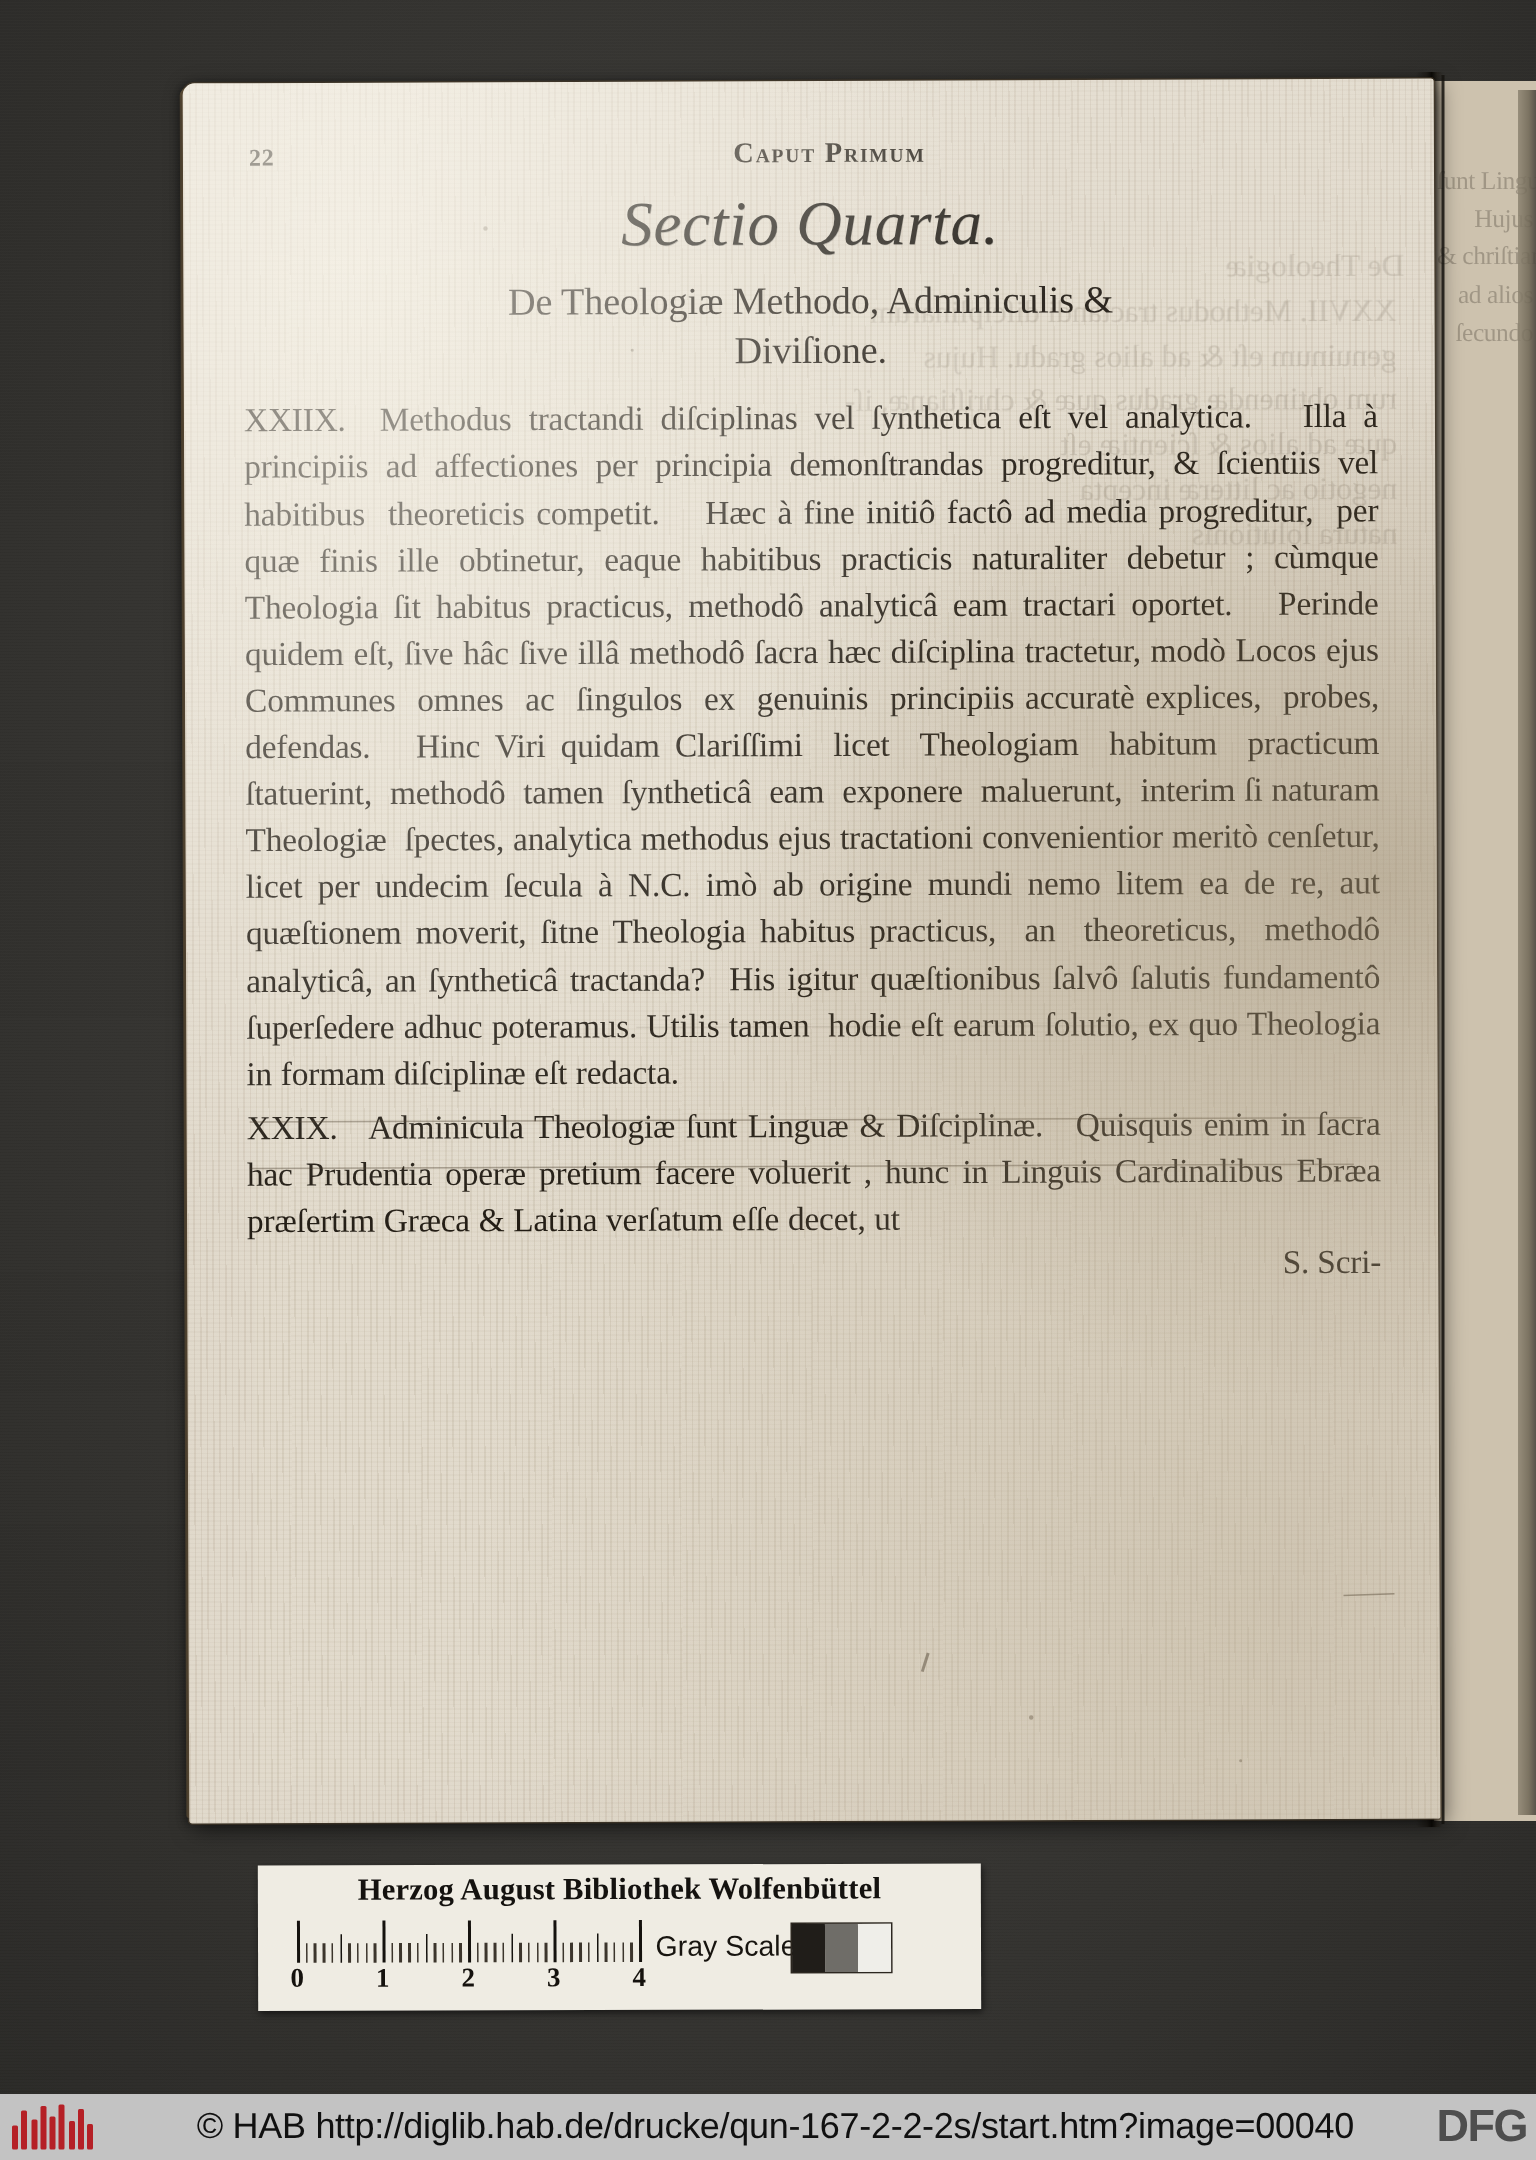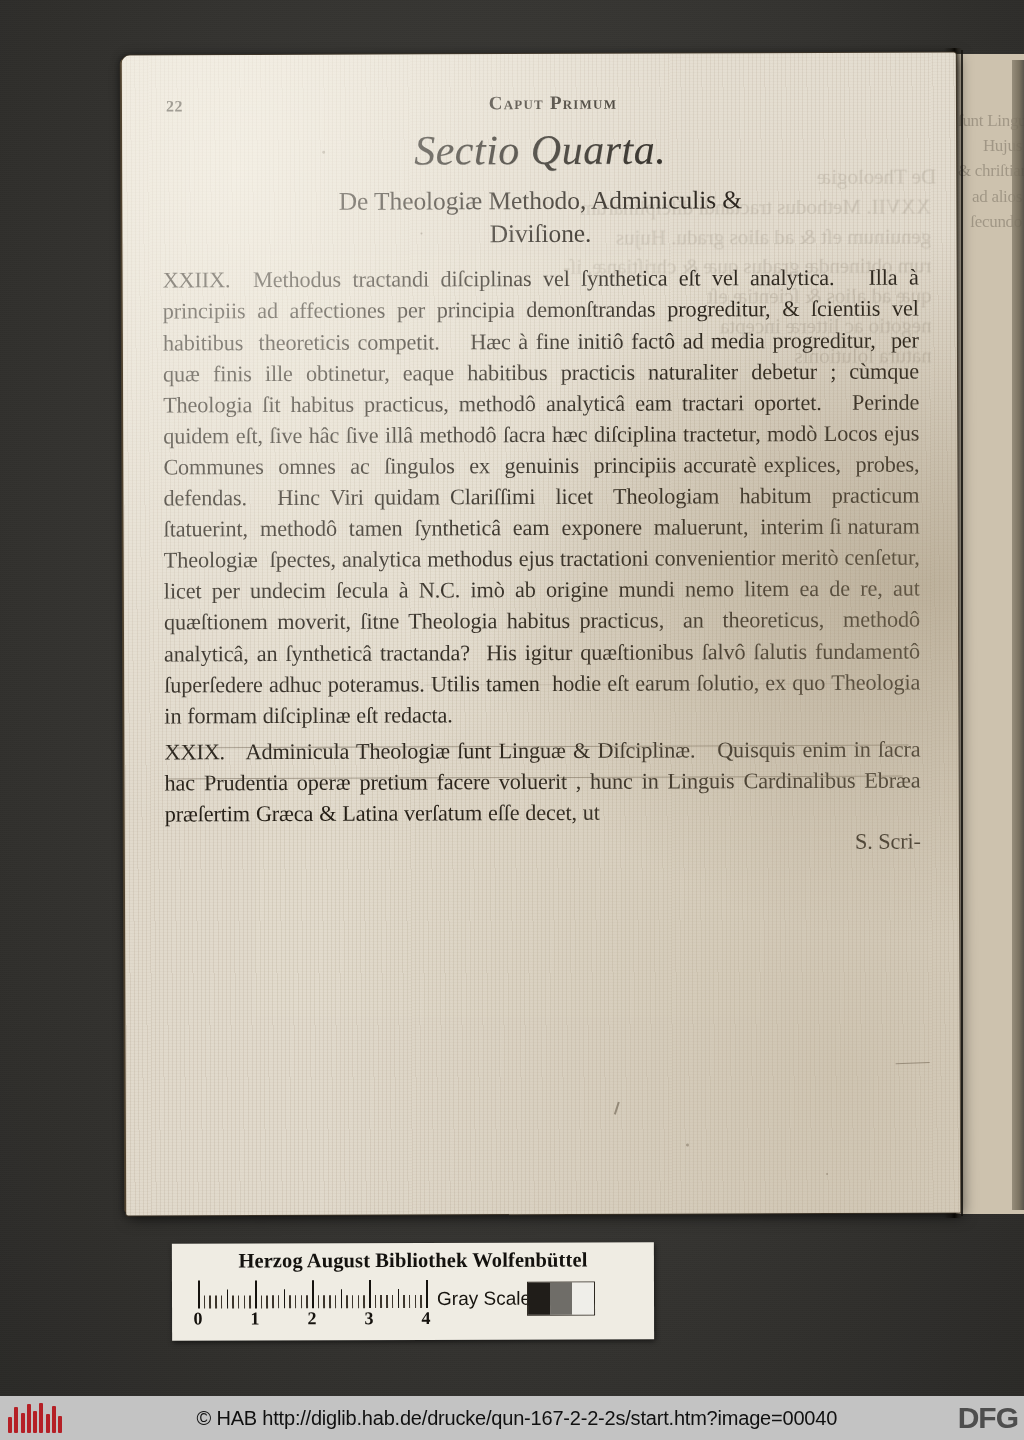--- a/index.html
+++ b/index.html
@@ -320,21 +320,21 @@
   }
   #hab-logo i {
     display: block;
     width: 4px;
     background: #b52026;
     border-radius: 1px;
   }
   #footer-url {
     flex: 1 1 auto;
     text-align: center;
-    font-size: 20px;
+    font-size: 24px;
     font-family: "Liberation Sans", sans-serif;
     color: #101010;
     letter-spacing: -.2px;
     white-space: nowrap;
     padding-left: 14px;
   }
   #dfg-logo {
     flex: 0 0 auto;
     margin-right: 6px;
     font-family: "Liberation Sans", sans-serif;

